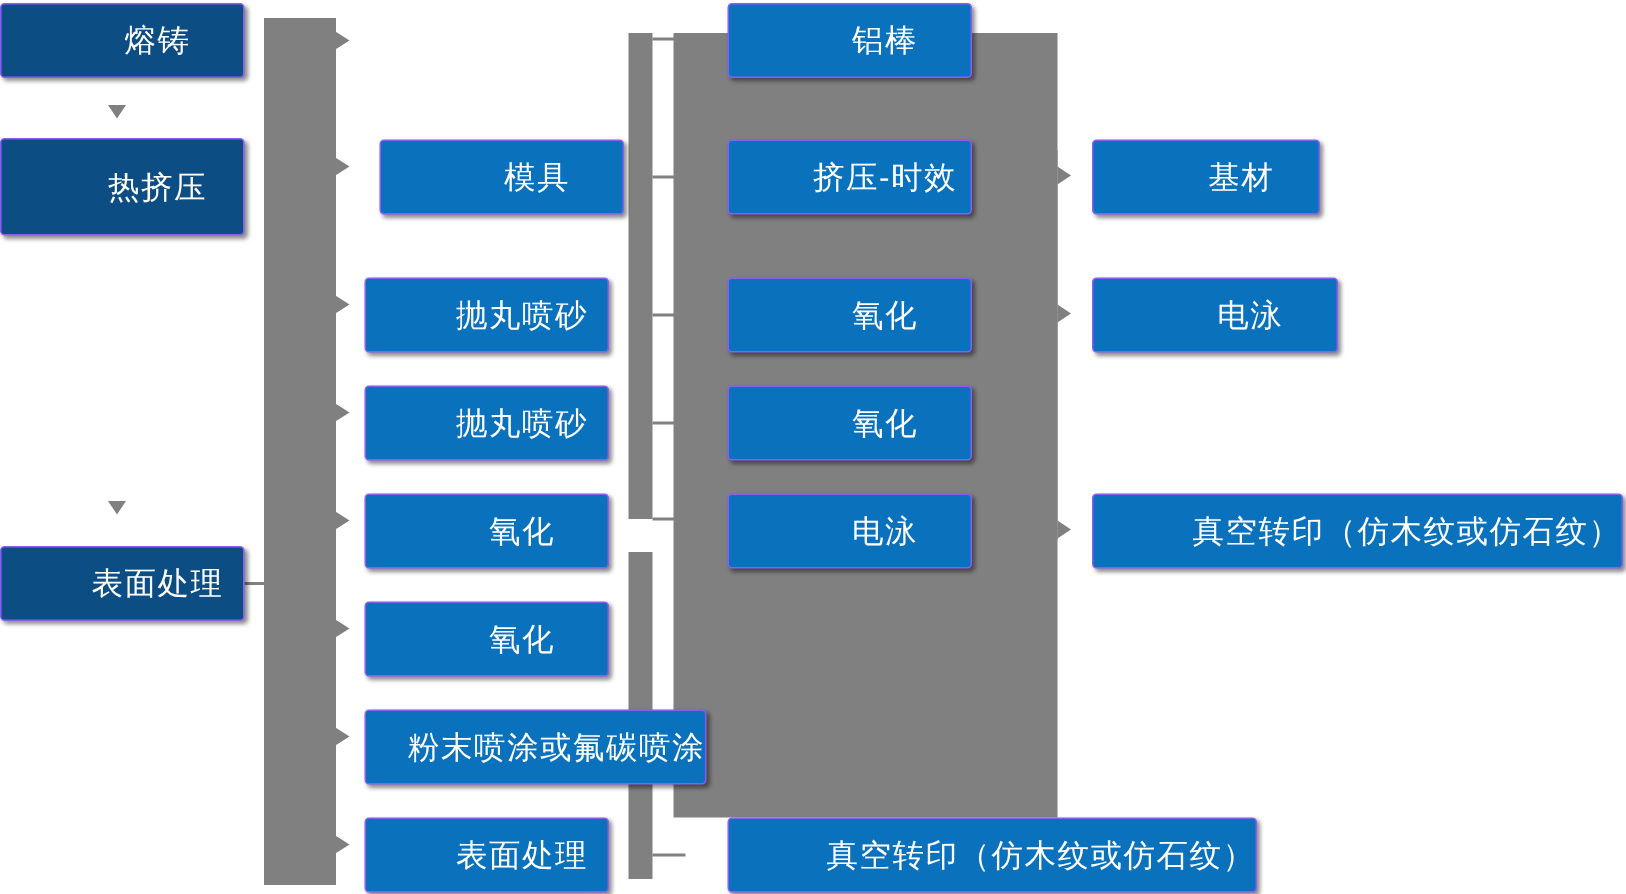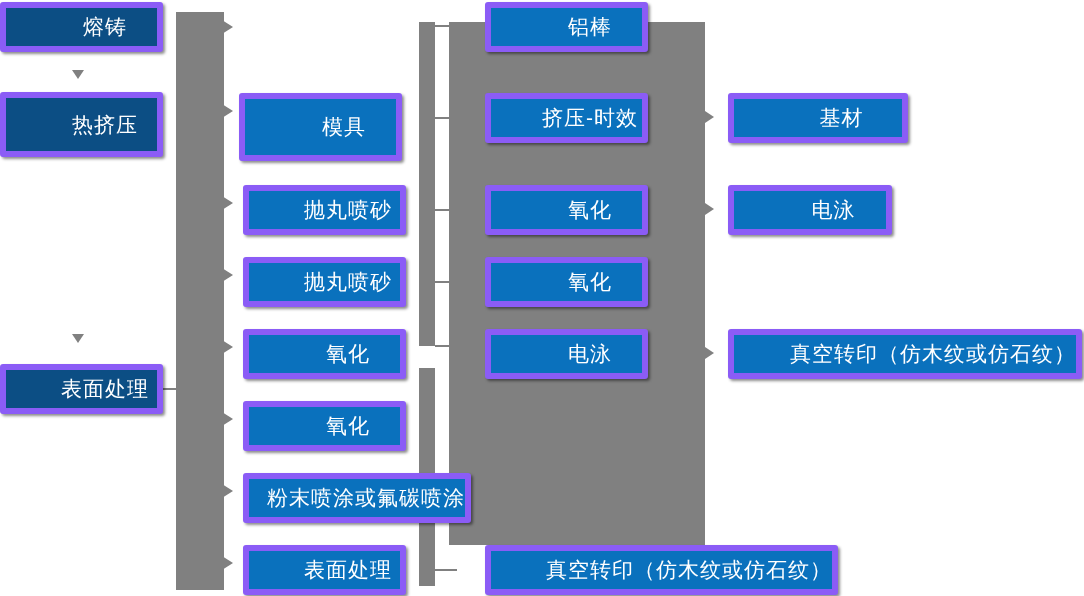--- a/index.html
+++ b/index.html
@@ -56,21 +56,21 @@
   }
 
   
   .node {
     position: absolute;
     box-sizing: border-box;
     display: flex;
     align-items: center;
     justify-content: center;
     color: #ffffff;
-    border: 6px solid #8b5cf6;
+    border: 1px solid #8b5cf6;
     border-radius: 3px;
     font-size: 21px;
     letter-spacing: 1px;
     box-shadow: 2px 2px 3px rgba(0,0,0,0.45);
     white-space: nowrap;
     user-select: none;
     padding-left: 47px;
   }
   .node.dark  { background: #0c4e84; }
   .node.light { background: #0a71bd; }
@@ -124,21 +124,21 @@
   </div>
 
   <div class="node dark" style="left:0px; top:92px; width:163px; height:65px;">
     <span>热挤压</span>
   </div>
 
   <div class="node dark" style="left:0px; top:364px; width:163px; height:50px;text-align:center;">
     <span>表面处理</span>
   </div>
 
-  <div class="node light" style="left:239px; top:93px; width:163px; height:68px;">
+  <div class="node light" style="left:253px; top:93px; width:163px; height:50px;">
     <span>模具</span>
   </div>
   <div class="node light" style="left:243px; top:185px; width:163px; height:50px;">
     <span>抛丸喷砂</span>
   </div>
   <div class="node light" style="left:243px; top:257px; width:163px; height:50px;">
     <span>抛丸喷砂</span>
   </div>
   <div class="node light" style="left:243px; top:329px; width:163px; height:50px;">
     <span>氧化</span>
@@ -165,21 +165,21 @@
   <div class="node light" style="left:485px; top:257px; width:163px; height:50px;">
     <span>氧化</span>
   </div>
   <div class="node light" style="left:485px; top:329px; width:163px; height:50px;">
     <span>电泳</span>
   </div>
   <div class="node light wide" style="left:485px; top:545px; width:353px; height:50px;">
     <span>真空转印（仿木纹或仿石纹）</span>
   </div>
 
-  <div class="node light" style="left:728px; top:93px; width:180px; height:50px;">
+  <div class="node light" style="left:728px; top:93px; width:152px; height:50px;">
     <span>基材</span>
   </div>
   <div class="node light" style="left:728px; top:185px; width:164px; height:50px;">
     <span>电泳</span>
   </div>
   <div class="node light wide" style="left:728px; top:329px; width:354px; height:50px;">
     <span>真空转印（仿木纹或仿石纹）</span>
   </div>
 
 </div>

